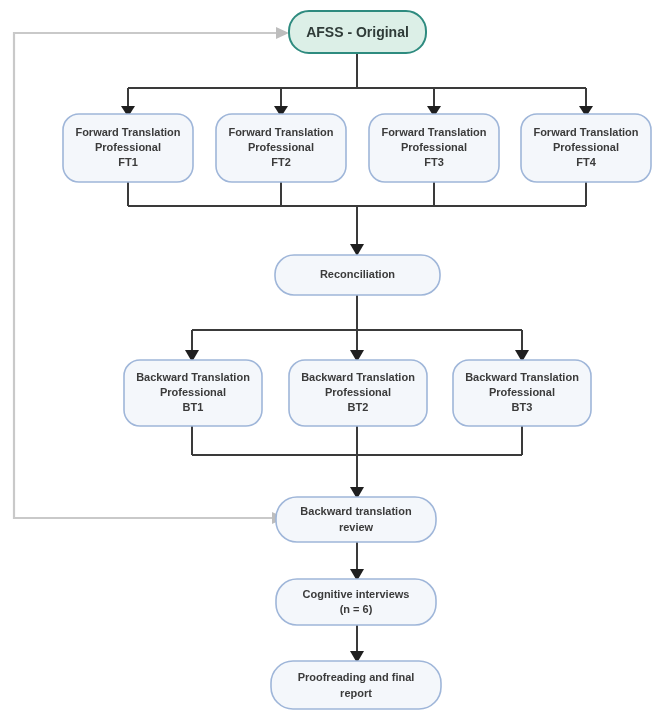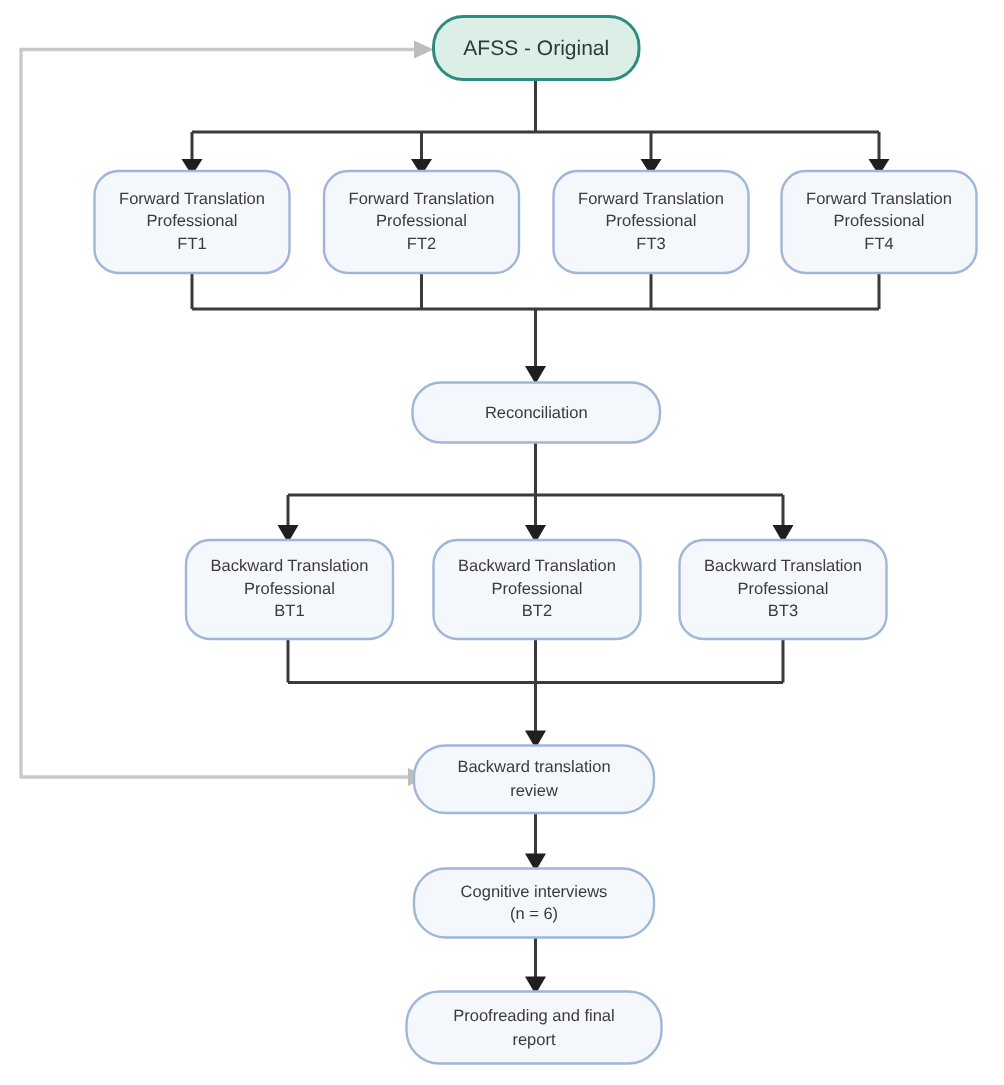--- a/index.html
+++ b/index.html
@@ -11,20 +11,21 @@
   body {
     width: 669px;
     height: 723px;
     font-family: "Liberation Sans", sans-serif;
     overflow: hidden;
   }
   #flow-root {
     position: relative;
     width: 636px;
     height: 723px;
+    font-weight: bold;
   }
   svg.flow-canvas {
     position: absolute;
     top: 0;
     left: 0;
     width: 669px;
     height: 723px;
     display: block;
   }
   .node-rect {

